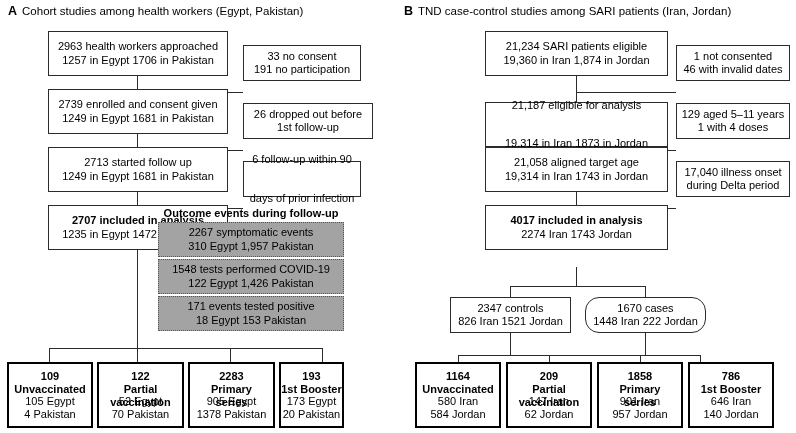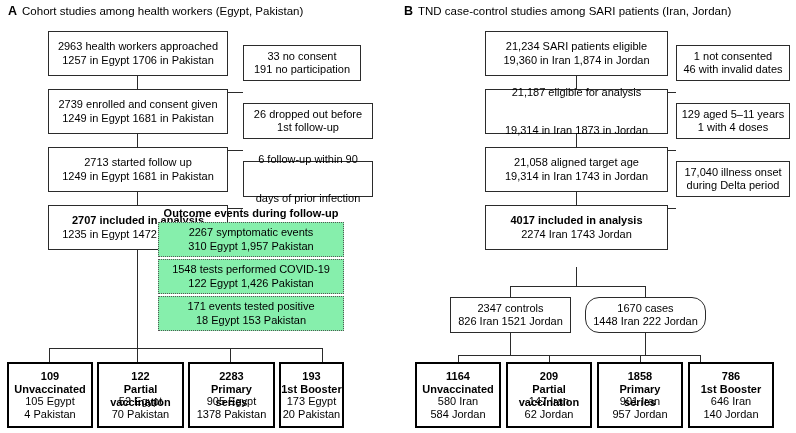--- a/index.html
+++ b/index.html
@@ -44,21 +44,21 @@
     line-height:13.5px;
     z-index:3;
   }
   .box .ln{ display:block; white-space:nowrap; }
   .box .bold{ font-weight:bold; }
 
   
   .dotbox{
     position:absolute;
     box-sizing:border-box;
-    background:#86efac;
+    background:#a3a3a3;
     border:1px dotted #555555;
     display:flex;
     flex-direction:column;
     align-items:center;
     justify-content:center;
     text-align:center;
     font-size:11px;
     line-height:13.5px;
     z-index:3;
   }
@@ -142,21 +142,21 @@
   </div>
 
   <div class="box" style="left:243px;top:45px;width:118px;height:36px;">
     <span class="ln">33 no consent</span>
     <span class="ln">191 no participation</span>
   </div>
   <div class="box" style="left:243px;top:103px;width:130px;height:36px;">
     <span class="ln">26 dropped out before</span>
     <span class="ln">1st follow-up</span>
   </div>
-  <div class="box" style="left:243px;top:161px;width:130px;height:36px;gap:25px;">
+  <div class="box" style="left:243px;top:161px;width:118px;height:36px;gap:25px;">
     <span class="ln">6 follow-up within 90</span>
     <span class="ln">days of prior infection</span>
   </div>
 
   <div class="outcome-title" style="left:158px;top:207px;width:186px;">Outcome events during follow-up</div>
   <div class="dotbox" style="left:158px;top:222px;width:186px;height:35px;">
     <span class="ln">2267 symptomatic events</span>
     <span class="ln">310 Egypt   1,957 Pakistan</span>
   </div>
   <div class="dotbox" style="left:158px;top:259px;width:186px;height:35px;">
@@ -236,21 +236,21 @@
   <div class="hline" style="left:458px;top:355px;width:243px;"></div>
   <div class="vline" style="left:458px;top:355px;height:7px;"></div>
   <div class="vline" style="left:549px;top:355px;height:7px;"></div>
   <div class="vline" style="left:640px;top:355px;height:7px;"></div>
   <div class="vline" style="left:700px;top:355px;height:7px;"></div>
 
   <div class="box" style="left:485px;top:31px;width:183px;height:45px;">
     <span class="ln">21,234 SARI patients eligible</span>
     <span class="ln">19,360 in Iran 1,874 in Jordan</span>
   </div>
-  <div class="box" style="left:485px;top:89px;width:183px;height:45px;gap:24px;">
+  <div class="box" style="left:485px;top:102px;width:183px;height:45px;gap:24px;">
     <span class="ln">21,187 eligible for analysis</span>
     <span class="ln">19,314 in Iran  1873 in Jordan</span>
   </div>
   <div class="box" style="left:485px;top:147px;width:183px;height:45px;">
     <span class="ln">21,058 aligned target age</span>
     <span class="ln">19,314 in Iran  1743 in Jordan</span>
   </div>
   <div class="box" style="left:485px;top:205px;width:183px;height:45px;">
     <span class="ln bold">4017 included in analysis</span>
     <span class="ln">2274 Iran  1743 Jordan</span>

